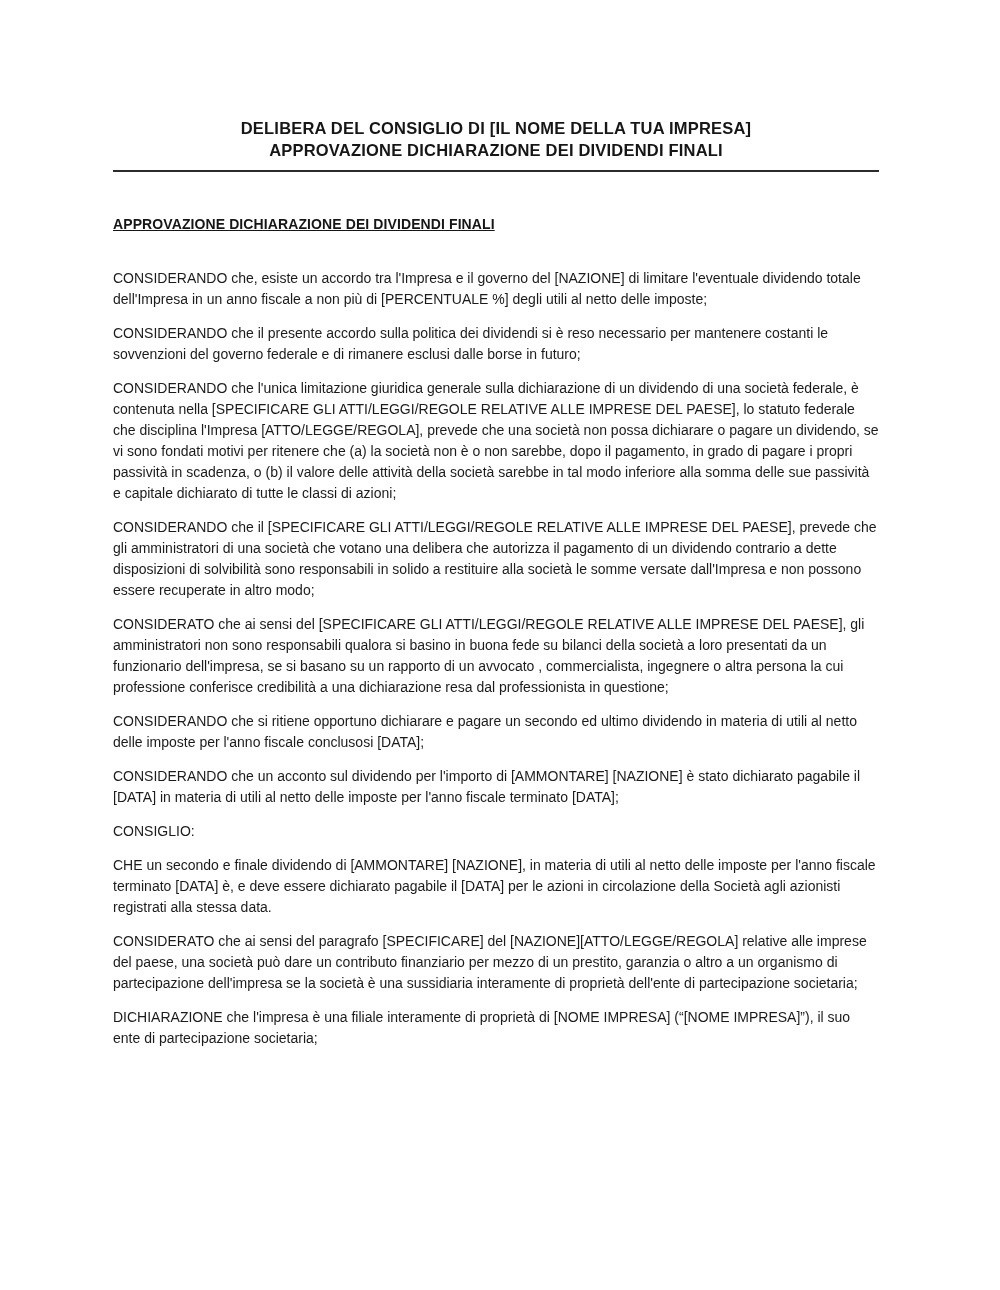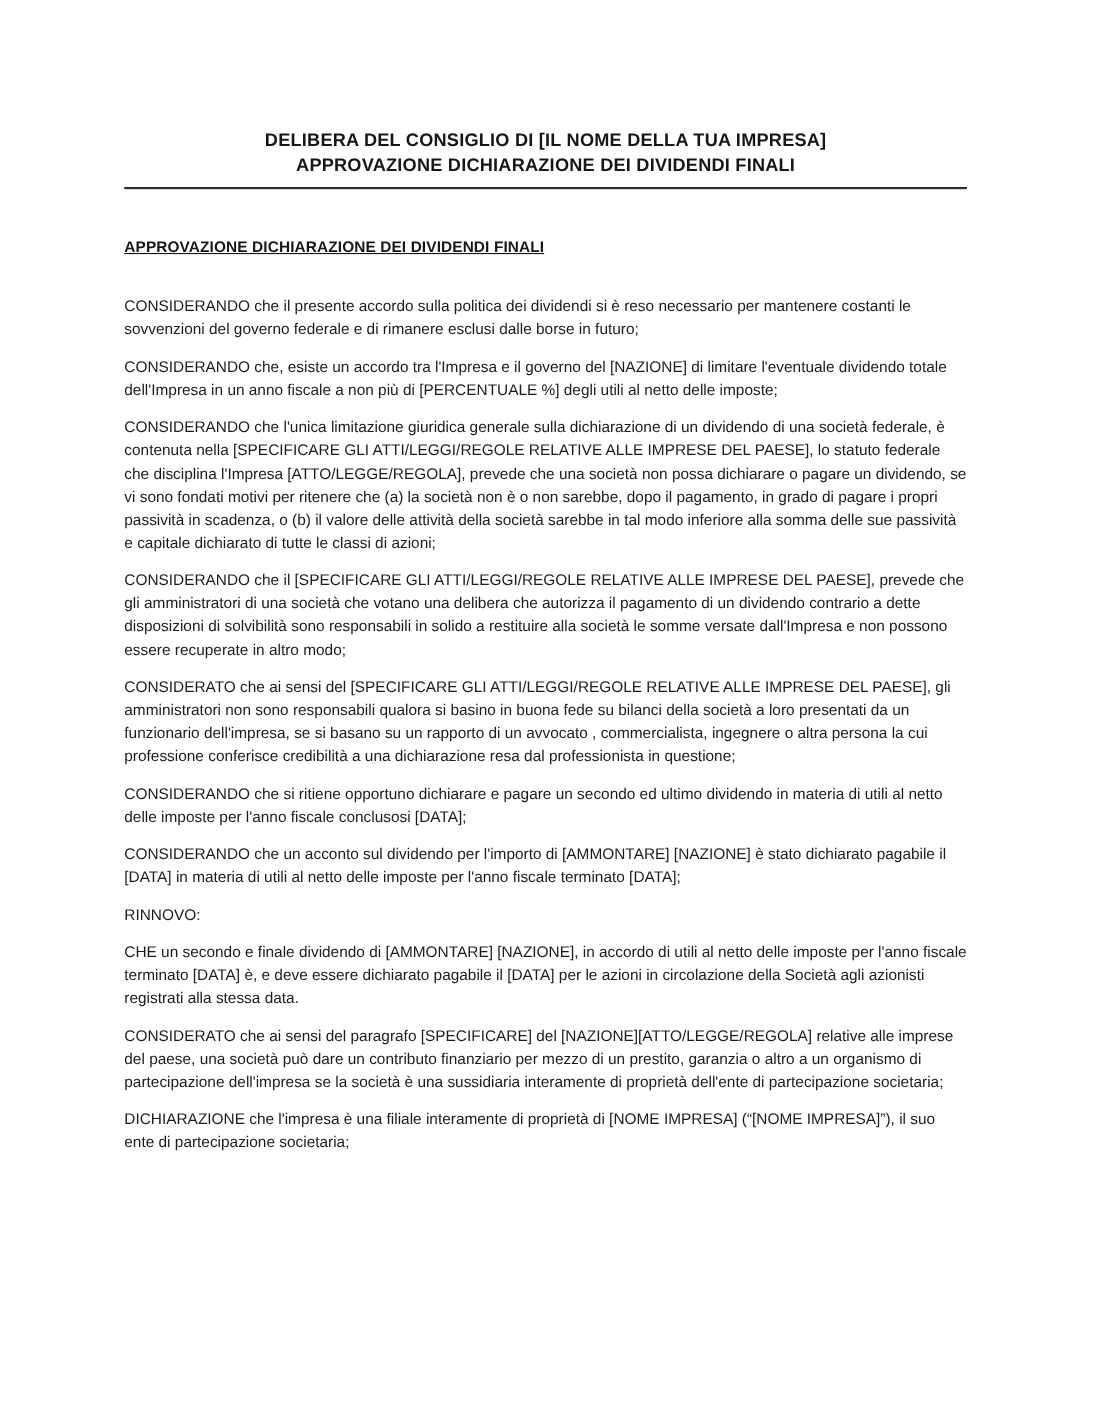--- a/index.html
+++ b/index.html
@@ -86,37 +86,37 @@
         <span>DELIBERA DEL CONSIGLIO DI [IL NOME DELLA TUA IMPRESA]</span><br>
         <span>APPROVAZIONE DICHIARAZIONE DEI DIVIDENDI FINALI</span>
       </h1>
       <div class="title-rule"></div>
     </header>
 
     <h2 class="section-heading">APPROVAZIONE DICHIARAZIONE DEI DIVIDENDI FINALI</h2>
 
     <div class="paragraphs">
 
+        <p class="para">CONSIDERANDO che, esiste un accordo tra l'Impresa e il governo del [NAZIONE] di limitare l'eventuale dividendo totale dell'Impresa in un anno fiscale a non più di [PERCENTUALE %] degli utili al netto delle imposte;</p>
+
         <p class="para">CONSIDERANDO che il presente accordo sulla politica dei dividendi si è reso necessario per mantenere costanti le sovvenzioni del governo federale e di rimanere esclusi dalle borse in futuro;</p>
-
-        <p class="para">CONSIDERANDO che, esiste un accordo tra l'Impresa e il governo del [NAZIONE] di limitare l'eventuale dividendo totale dell'Impresa in un anno fiscale a non più di [PERCENTUALE %] degli utili al netto delle imposte;</p>
 
         <p class="para">CONSIDERANDO che l'unica limitazione giuridica generale sulla dichiarazione di un dividendo di una società federale, è contenuta nella [SPECIFICARE GLI ATTI/LEGGI/REGOLE RELATIVE ALLE IMPRESE DEL PAESE], lo statuto federale che disciplina l'Impresa [ATTO/LEGGE/REGOLA], prevede che una società non possa dichiarare o pagare un dividendo, se vi sono fondati motivi per ritenere che (a) la società non è o non sarebbe, dopo il pagamento, in grado di pagare i propri passività in scadenza, o (b) il valore delle attività della società sarebbe in tal modo inferiore alla somma delle sue passività e capitale dichiarato di tutte le classi di azioni;</p>
 
         <p class="para">CONSIDERANDO che il [SPECIFICARE GLI ATTI/LEGGI/REGOLE RELATIVE ALLE IMPRESE DEL PAESE], prevede che gli amministratori di una società che votano una delibera che autorizza il pagamento di un dividendo contrario a dette disposizioni di solvibilità sono responsabili in solido a restituire alla società le somme versate dall'Impresa e non possono essere recuperate in altro modo;</p>
 
         <p class="para">CONSIDERATO che ai sensi del [SPECIFICARE GLI ATTI/LEGGI/REGOLE RELATIVE ALLE IMPRESE DEL PAESE], gli amministratori non sono responsabili qualora si basino in buona fede su bilanci della società a loro presentati da un funzionario dell'impresa, se si basano su un rapporto di un avvocato , commercialista, ingegnere o altra persona la cui professione conferisce credibilità a una dichiarazione resa dal professionista in questione;</p>
 
         <p class="para">CONSIDERANDO che si ritiene opportuno dichiarare e pagare un secondo ed ultimo dividendo in materia di utili al netto delle imposte per l'anno fiscale conclusosi [DATA];</p>
 
         <p class="para">CONSIDERANDO che un acconto sul dividendo per l'importo di [AMMONTARE] [NAZIONE] è stato dichiarato pagabile il [DATA] in materia di utili al netto delle imposte per l'anno fiscale terminato [DATA];</p>
 
-        <p class="para">RINNOVO:</p>
+        <p class="para">CONSIGLIO:</p>
 
-        <p class="para">CHE un secondo e finale dividendo di [AMMONTARE] [NAZIONE], in accordo di utili al netto delle imposte per l'anno fiscale terminato [DATA] è, e deve essere dichiarato pagabile il [DATA] per le azioni in circolazione della Società agli azionisti registrati alla stessa data.</p>
+        <p class="para">CHE un secondo e finale dividendo di [AMMONTARE] [NAZIONE], in materia di utili al netto delle imposte per l'anno fiscale terminato [DATA] è, e deve essere dichiarato pagabile il [DATA] per le azioni in circolazione della Società agli azionisti registrati alla stessa data.</p>
 
 
         <p class="para">CONSIDERATO che ai sensi del paragrafo [SPECIFICARE] del [NAZIONE][ATTO/LEGGE/REGOLA] relative alle imprese del paese, una società può dare un contributo finanziario per mezzo di un prestito, garanzia o altro a un organismo di partecipazione dell'impresa se la società è una sussidiaria interamente di proprietà dell'ente di partecipazione societaria;</p>
 
         <p class="para">DICHIARAZIONE che l'impresa è una filiale interamente di proprietà di [NOME IMPRESA] (“[NOME IMPRESA]”), il suo ente di partecipazione societaria;</p>
       </div>
 
   </div>
 
   <footer class="page-footer">

